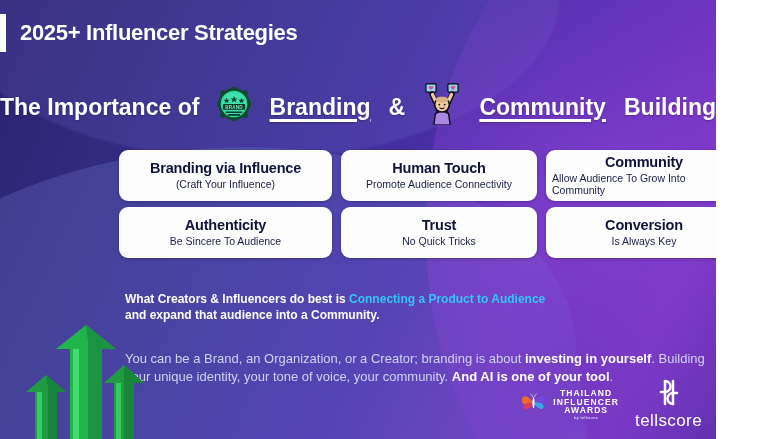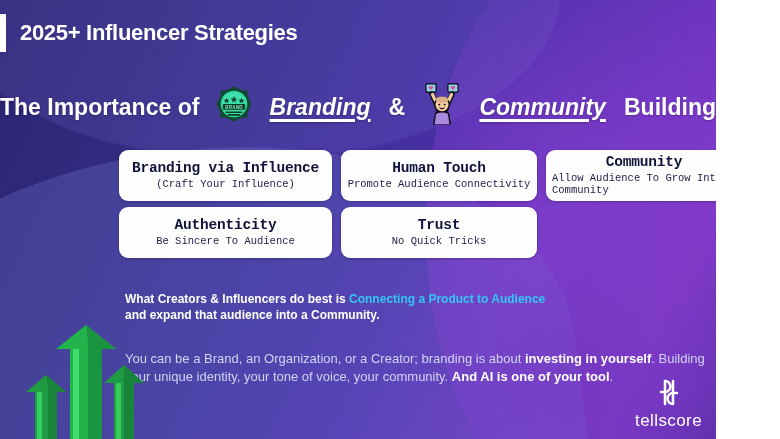--- a/index.html
+++ b/index.html
@@ -75,41 +75,39 @@
     color: #ffffff;
     font-size: 23px;
     font-weight: bold;
     white-space: nowrap;
     text-shadow: 0 1px 2px rgba(0,0,0,0.25);
   }
   .headline .underlined {
     text-decoration: underline;
     text-underline-offset: 4px;
     text-decoration-thickness: 2.5px;
-    font-style: italic;
   }
   .ico { display: inline-block; vertical-align: middle; flex: none; }
 
   
   .grid {
     position: absolute; left: 119px; top: 150px;
     width: 622px;
     display: grid;
     grid-template-columns: 213px 196px 196px;
     grid-auto-rows: 51px;
     gap: 6px 9px;
   }
   .card {
     background: #fdfdfd;
     border-radius: 9px;
     display: flex; flex-direction: column;
     align-items: center; justify-content: center;
     padding: 2px 6px;
     box-shadow: 0 1px 3px rgba(0,0,0,0.25);
-    font-family: Liberation Mono, monospace;
   }
   .card-title {
     color: #10143a;
     font-size: 14.5px;
     font-weight: bold;
     line-height: 1.1;
     text-align: center;
     letter-spacing: -0.2px;
   }
   .card-sub {
@@ -247,20 +245,24 @@
       <div class="card-sub">Allow Audience To Grow Into Community</div>
     </div>
     <div class="card">
       <div class="card-title">Authenticity</div>
       <div class="card-sub">Be Sincere To Audience</div>
     </div>
     <div class="card">
       <div class="card-title">Trust</div>
       <div class="card-sub">No Quick Tricks</div>
     </div>
+    <div class="card">
+      <div class="card-title">Conversion</div>
+      <div class="card-sub">Is Always Key</div>
+    </div>
   </div>
 
   <div class="para-bold">
     <span>What Creators &amp; Influencers do best is </span><span class="hl">Connecting a Product to Audience</span><br>
     <span>and expand that audience into a Community.</span>
   </div>
 
   <div class="para-light">
     <span>You can be a Brand, an Organization, or a Creator; branding is about </span><b>investing in yourself</b><span>. Building your unique identity, your tone of voice, your community. </span><b>And AI is one of your tool</b><span>.</span>
   </div>
@@ -282,20 +284,39 @@
 
       <g>
         <polygon points="104,94 124,76 144,94 134,94 134,150 114,150 114,94" fill="#1f9c42"></polygon>
         <polygon points="124,76 144,94 134,94 134,150 124,150 124,88" fill="#18853a"></polygon>
         <rect x="116" y="94" width="5" height="56" fill="#3ee06a" opacity="0.7"></rect>
       </g>
     </svg>
   </div>
 
   <div class="footer-logos">
+    <div class="tia-logo">
+      <span>
+        <svg width="28" height="24" viewBox="0 0 56 48">
+          <path d="M26 24 C16 6, 2 8, 4 20 C5 30, 16 30, 26 24 Z" fill="#f06a2a"></path>
+          <path d="M26 24 C18 40, 6 40, 8 30 C10 23, 20 22, 26 24 Z" fill="#e03a5a"></path>
+          <path d="M28 24 C38 4, 54 8, 50 20 C47 30, 36 30, 28 24 Z" fill="#6f4bd8"></path>
+          <path d="M28 24 C36 40, 50 38, 47 29 C45 22, 34 22, 28 24 Z" fill="#3aa7e8"></path>
+          <ellipse cx="27" cy="24" rx="2.2" ry="10" fill="#ffffff"></ellipse>
+          <path d="M27 15 C25 9, 22 7, 21 5" stroke="#ffffff" stroke-width="1.2" fill="none"></path>
+          <path d="M27 15 C29 9, 32 7, 33 5" stroke="#ffffff" stroke-width="1.2" fill="none"></path>
+        </svg>
+      </span>
+      <span class="tia-text">
+        <span class="tia-l1">THAILAND</span>
+        <span class="tia-l2">INFLUENCER</span>
+        <span class="tia-l3">AWARDS</span>
+        <span class="tia-by">by tellscore</span>
+      </span>
+    </div>
 
     <div class="tellscore">
       <span>
         <svg width="28" height="27" viewBox="0 0 56 54">
           <path d="M20 4 a11 11 0 0 1 0 22 h-8" stroke="#ffffff" stroke-width="5" fill="none" stroke-linecap="round"></path>
           <path d="M36 50 a11 11 0 0 1 0 -22 h8" stroke="#ffffff" stroke-width="5" fill="none" stroke-linecap="round"></path>
           <path d="M20 4 v46" stroke="#ffffff" stroke-width="5" fill="none" stroke-linecap="round"></path>
           <path d="M36 50 v-46" stroke="#ffffff" stroke-width="5" fill="none" stroke-linecap="round"></path>
         </svg>
       </span>

